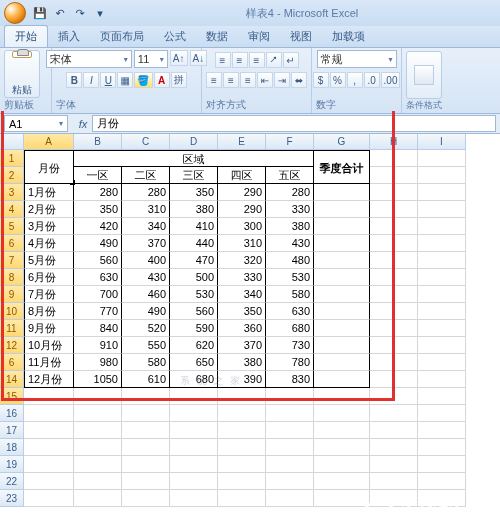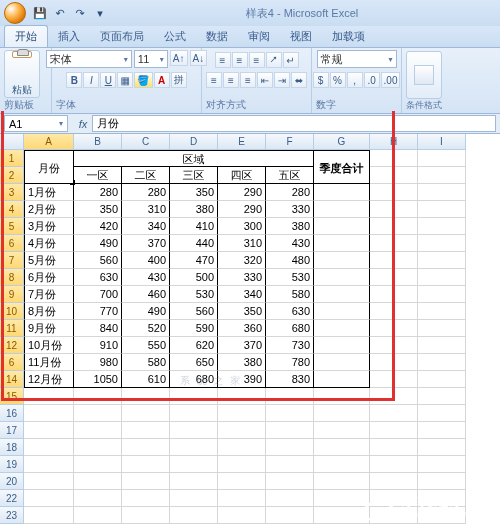--- a/index.html
+++ b/index.html
@@ -448,32 +448,20 @@
         <div class="cell cB"></div>
         <div class="cell cC"></div>
         <div class="cell cD"></div>
         <div class="cell cE"></div>
         <div class="cell cF"></div>
         <div class="cell cG"></div>
         <div class="cell cH"></div>
         <div class="cell cI"></div>
       </div>
       <div class="row">
-        <div class="rh">20</div>
-        <div class="cell cA"></div>
-        <div class="cell cB"></div>
-        <div class="cell cC"></div>
-        <div class="cell cD"></div>
-        <div class="cell cE"></div>
-        <div class="cell cF"></div>
-        <div class="cell cG"></div>
-        <div class="cell cH"></div>
-        <div class="cell cI"></div>
-      </div>
-      <div class="row">
         <div class="rh">22</div>
         <div class="cell cA"></div>
         <div class="cell cB"></div>
         <div class="cell cC"></div>
         <div class="cell cD"></div>
         <div class="cell cE"></div>
         <div class="cell cF"></div>
         <div class="cell cG"></div>
         <div class="cell cH"></div>
         <div class="cell cI"></div>

